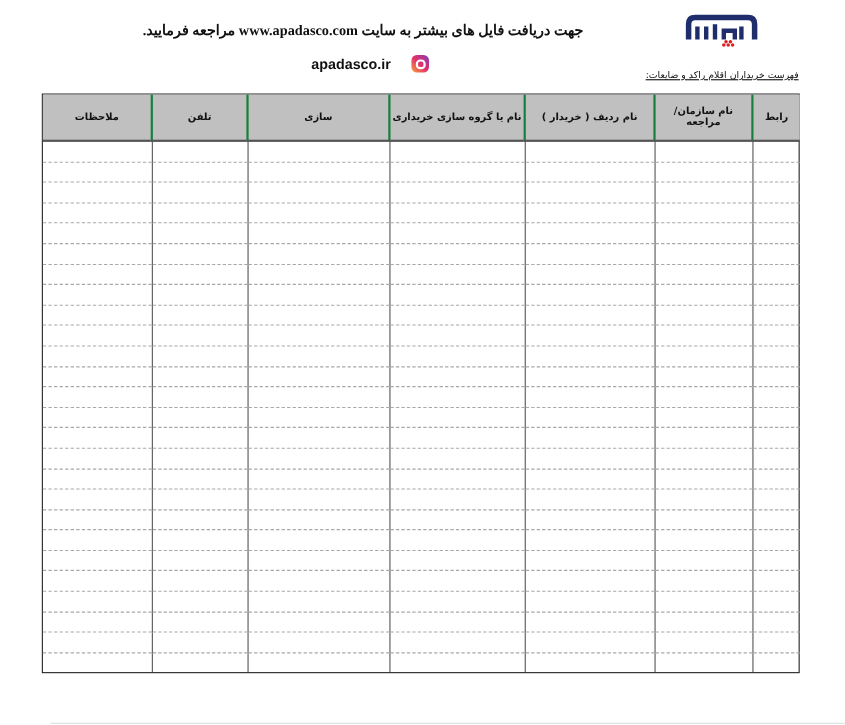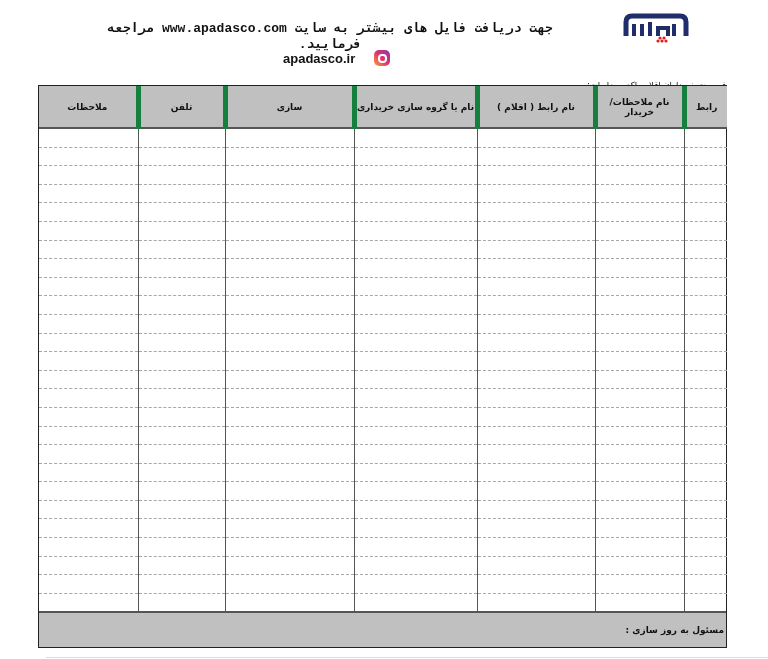--- a/index.html
+++ b/index.html
@@ -1,26 +1,26 @@
 <!DOCTYPE html>
 <html><head>
 <meta charset="utf-8">
 <style>
   html, body { margin:0; padding:0; }
   body { width:768px; height:659px; background:#ffffff; position:relative; overflow:hidden; font-family:"DejaVu Sans", sans-serif; }
   .logo { position:absolute; left:620px; top:10px; width:72px; height:34px; }
-  .headline { position:absolute; left:100px; top:20px; width:460px; text-align:center; font-family:Liberation Mono, monospace; font-weight:bold; font-size:13px; color:#111; direction:rtl; }
+  .headline { position:absolute; left:100px; top:20px; width:460px; text-align:center; font-family:Liberation Serif, serif; font-weight:bold; font-size:13px; color:#111; direction:rtl; }
   .insta { position:absolute; left:283px; top:48px; height:20px; display:flex; align-items:center; gap:19px; }
   .insta-text { font-family:"Liberation Sans", sans-serif; font-weight:bold; font-size:13px; color:#111; }
   .insta-icon { width:16px; height:16px; border-radius:5px; background:linear-gradient(45deg,#f9a23a 0%,#e1306c 50%,#833ab4 100%); display:flex; align-items:center; justify-content:center; }
   .insta-icon .inner { width:9px; height:9px; border:2px solid #fff; border-radius:4px; box-sizing:border-box; position:relative; }
-  .subtitle { position:absolute; right:42px; top:80px; font-size:8.5px; color:#111; direction:rtl; }
+  .subtitle { position:absolute; right:42px; top:64px; font-size:8.5px; color:#111; direction:rtl;text-decoration:underline; }
   .sheet { position:absolute; left:38px; top:85px; width:689px; border:1.5px solid #222; box-sizing:border-box; }
   table { border-collapse:collapse; width:100%; table-layout:fixed; direction:rtl; }
-  th { background:#c0c0c0; height:41px; font-size:9px; font-weight:bold; color:#111; border-left:5px solid #15803d; border-bottom:2px solid #555; padding:0; }
+  th { background:#c0c0c0; height:41px; font-size:9px; font-weight:bold; color:#111; border-left:2px solid #15803d; border-bottom:2px solid #555; padding:0; }
   th:last-child { border-left:none; }
   td { height:17.6px; border-left:1px solid #555; border-bottom:1px dashed #a8a8a8; padding:0; }
   td:last-child { border-left:none; }
   tr.last td { border-bottom:none; }
   .footer { background:#c0c0c0; height:34px; border-top:2.5px solid #555; direction:rtl; font-size:9px; font-weight:bold; color:#111; display:flex; align-items:center; padding-right:2px; }
   .bottom-rule { position:absolute; left:46px; top:657px; width:722px; height:1px; background:#ddd; }
 </style>
 </head>
 <body>
 
@@ -52,22 +52,22 @@
         <col style="width:89px">
         <col style="width:118px">
         <col style="width:123px">
         <col style="width:129px">
         <col style="width:87px">
         <col style="width:99px">
     </colgroup>
     <thead>
       <tr>
         <th>رابط</th>
-        <th>نام ملاحظات/ خریدار</th>
-        <th>نام رابط ( اقلام )</th>
+        <th>نام سازمان/ مراجعه</th>
+        <th>نام ردیف ( خریدار )</th>
         <th>نام یا گروه سازی خریداری</th>
         <th>سازی</th>
         <th>تلفن</th>
         <th>ملاحظات</th>
       </tr>
     </thead>
     <tbody id="tbody">
         <tr>
           <td></td>
           <td></td>
@@ -297,18 +297,15 @@
           <td></td>
           <td></td>
           <td></td>
           <td></td>
           <td></td>
           <td></td>
           <td></td>
         </tr>
       </tbody>
   </table>
-  <div class="footer">
-    <span>مسئول به روز سازی :</span>
-  </div>
 </div>
 
 <div class="bottom-rule"></div>
 
 </body></html>

